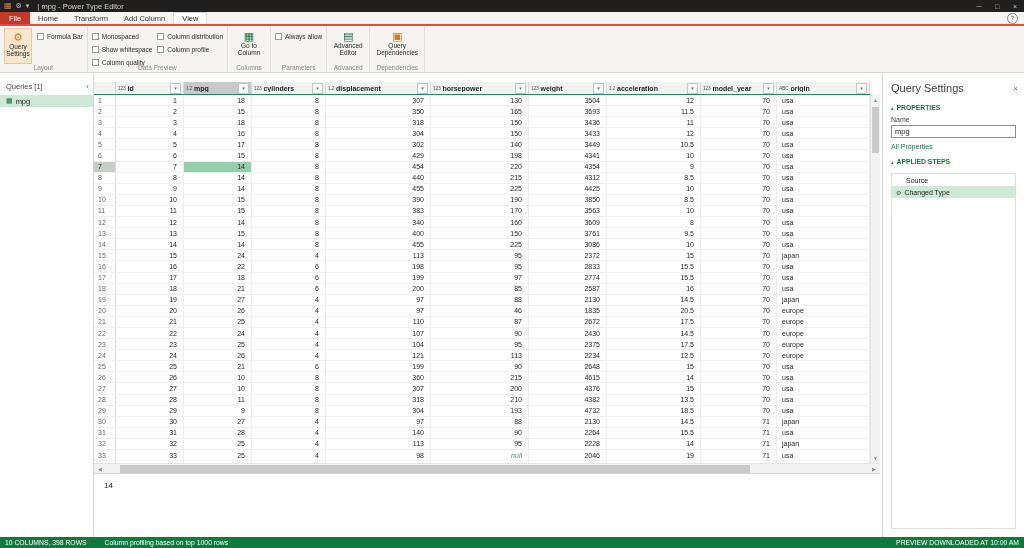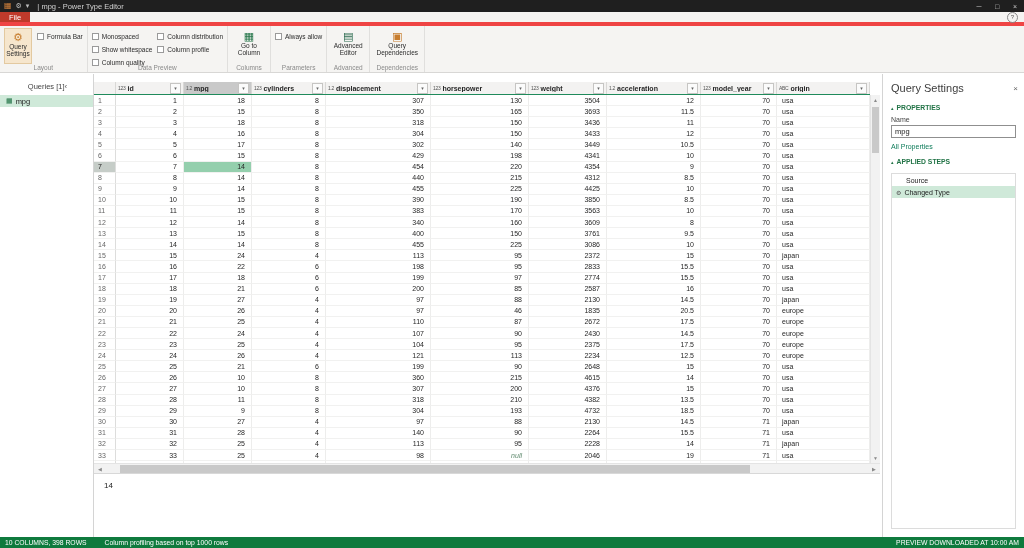--- a/index.html
+++ b/index.html
@@ -6,39 +6,39 @@
   .app{position:relative;width:1024px;height:548px;background:#fff;font-family:"Liberation Sans","DejaVu Sans",sans-serif;overflow:hidden;}
   
   .titlebar{position:absolute;top:0;left:0;right:0;height:12px;background:#1f1f1f;color:#c8c8c8;display:flex;align-items:center;font-size:7.5px;}
   .qat{display:flex;align-items:center;gap:4px;padding:0 4px;}
   .app-ico{color:#d8843c;font-size:8px;line-height:8px;}
   .t-ico{font-size:7px;color:#bdbdbd;line-height:8px;}
   .tb-title{margin-left:4px;color:#d0d0d0;white-space:nowrap;}
   .win-controls{margin-left:auto;display:flex;height:100%;}
   .win-btn{width:18px;display:flex;align-items:center;justify-content:center;font-size:7px;color:#c8c8c8;}
   
-  .tabrow{position:absolute;top:12px;left:0;right:0;height:14px;background:#f5f4f2;display:flex;align-items:stretch;font-size:7.5px;color:#3b3b3b;border-bottom:4px solid #ef4444;box-sizing:border-box;}
+  .tabrow{position:absolute;top:12px;left:0;right:0;height:14px;background:#f5f4f2;display:flex;align-items:stretch;font-size:7.5px;color:#3b3b3b;border-bottom:2px solid #ef4444;box-sizing:border-box;}
   .tab-file{background:#bf3a2b;color:#fff;padding:0 9px;display:flex;align-items:center;}
   .tab{padding:0 8px;display:flex;align-items:center;white-space:nowrap;}
   .tab.active{background:#fff;border:1px solid #d8d7d5;border-bottom:none;color:#1f1f1f;}
   .tab-help{margin-left:auto;margin-right:6px;align-self:center;width:9px;height:9px;border-radius:50%;border:1px solid #8a8a8a;color:#555;font-size:6px;display:flex;align-items:center;justify-content:center;}
   
   .ribbon{position:absolute;top:26px;left:0;right:0;height:47px;background:#f5f4f2;border-bottom:1px solid #d8d7d5;display:flex;box-sizing:border-box;}
   .rgroup{position:relative;border-right:1px solid #e0dfdd;height:100%;box-sizing:border-box;padding:2px 4px 9px;flex:none;}
   .ginner{display:flex;gap:5px;align-items:flex-start;height:100%;}
   .rgroup-label{position:absolute;bottom:1px;left:0;right:0;text-align:center;font-size:6.5px;color:#8a8a8a;white-space:nowrap;}
   .bigbtn{display:flex;flex-direction:column;align-items:center;justify-content:flex-start;text-align:center;font-size:6.5px;line-height:1.15;color:#2b2b2b;height:36px;padding:2px 1px 0;box-sizing:border-box;}
   .bigbtn .bicon{font-size:11px;line-height:12px;}
   .bigbtn.pressed{background:#f6e6cd;border:1px solid #e3c9a0;}
   .cbcol{display:flex;flex-direction:column;gap:3px;padding-top:3px;}
   .cbrow{display:flex;align-items:center;gap:3px;font-size:6.5px;color:#2b2b2b;height:10px;white-space:nowrap;}
   .cb{width:7px;height:7px;border:1px solid #9a9a9a;background:#fff;box-sizing:border-box;flex:none;}
   
   .sidebar{position:absolute;top:74px;bottom:11px;left:0;width:94px;background:#fff;border-right:1px solid #d4d4d4;box-sizing:border-box;}
-  .sb-head{display:flex;align-items:center;justify-content:center;padding:8px 4px 4px 6px;font-size:7.5px;color:#444;}
+  .sb-head{display:flex;align-items:center;justify-content:space-between;padding:8px 4px 4px 6px;font-size:7.5px;color:#444;}
   .sb-collapse{color:#555;font-size:8px;}
   .q-item{display:flex;align-items:center;gap:3px;height:12px;padding-left:6px;font-size:7.5px;color:#1f1f1f;}
   .q-item.selected{background:#cfe9d9;}
   .q-ico{color:#217346;font-size:7px;}
   
   .gridwrap{position:absolute;top:74px;left:94px;width:786px;height:463px;background:#fff;}
   .ghead{position:absolute;top:8px;left:0;width:776px;height:13px;display:flex;border-bottom:1px solid #1f8a5b;box-sizing:border-box;background:#f3f2f1;}
   .hcell{display:flex;align-items:center;box-sizing:border-box;border-right:1px solid #d9d8d6;padding:0 2px;background:#f3f2f1;font-size:7px;font-weight:bold;color:#1f1f1f;overflow:hidden;flex:none;}
   .hcell.sel{background:#c9c9c9;}
   .typeico{font-size:5px;color:#555;font-weight:normal;margin-right:2px;letter-spacing:-0.3px;}
@@ -96,20 +96,26 @@
     <span class="tb-title">| mpg - Power Type Editor</span>
     <div class="win-controls">
       <span class="win-btn">─</span>
       <span class="win-btn">□</span>
       <span class="win-btn">×</span>
     </div>
   </div>
 
   <div class="tabrow">
     <div class="tab-file">File</div>
+    <div id="tabs-host" style="display:flex;">
+        <div class="tab">Home</div>
+        <div class="tab">Transform</div>
+        <div class="tab">Add Column</div>
+        <div class="tab active">View</div>
+      </div>
     <div class="tab-help">?</div>
   </div>
 
   <div class="ribbon">
 
     <div class="rgroup">
       <div class="ginner">
         <div class="bigbtn pressed" style="width:28px;">
           <span class="bicon" style="color:#C77D2E;">⚙</span>
           <span>Query Settings</span>

